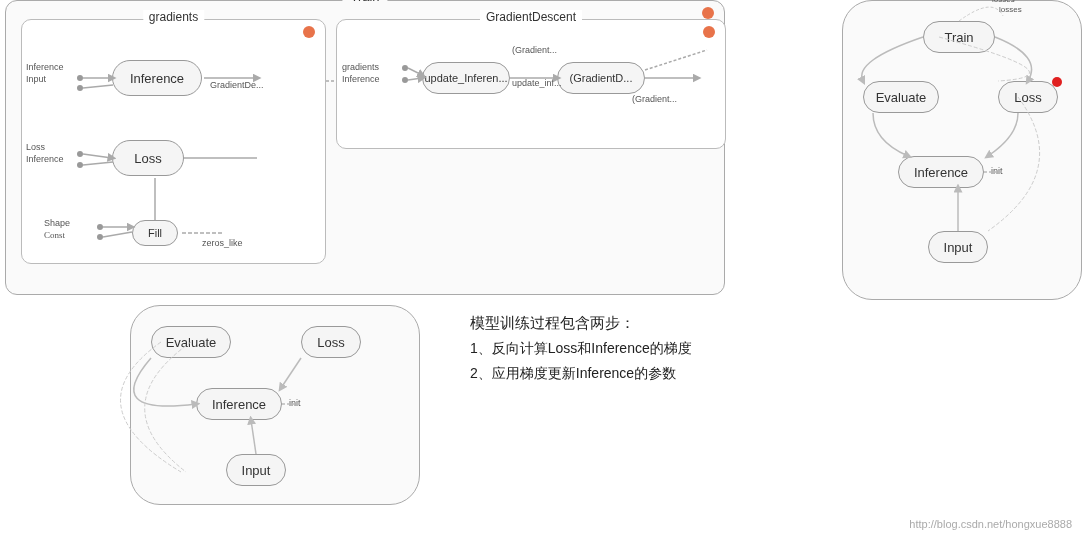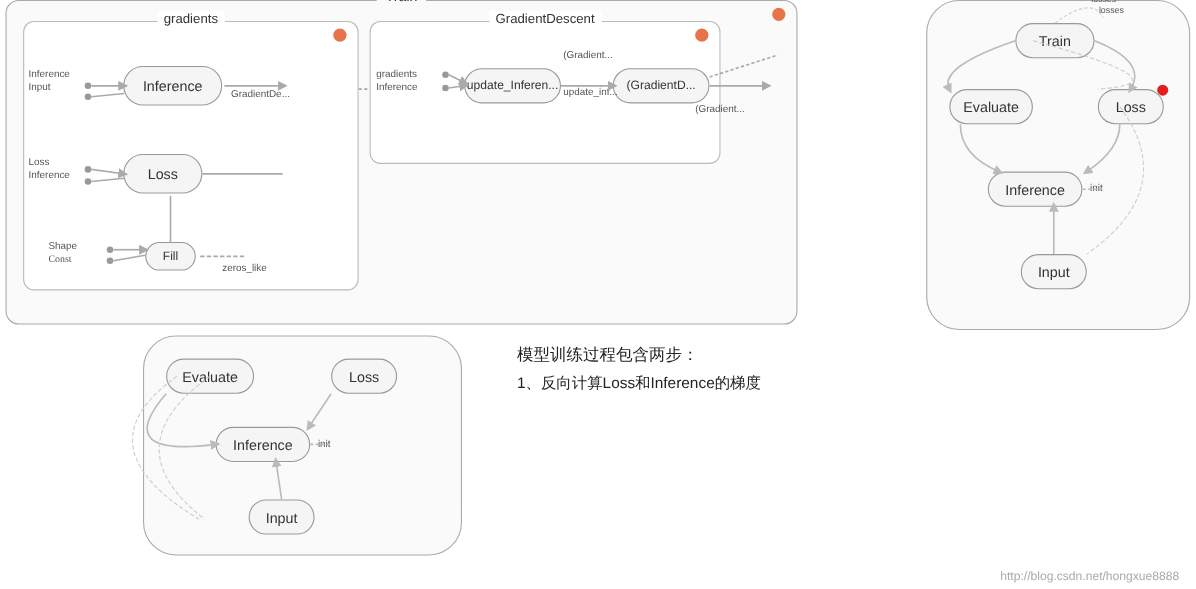--- a/index.html
+++ b/index.html
@@ -81,21 +81,21 @@
       padding: 0 6px;
       font-size: 12px;
       color: #333;
     }
 
     
     .graddesc-box {
       position: absolute;
       top: 18px;
       left: 330px;
-      width: 319px;
+      width: 390px;
       height: 130px;
       border: 1.5px solid #bbb;
       border-radius: 10px;
       background: #fff;
     }
 
     .graddesc-label {
       position: absolute;
       top: -10px;
       left: 50%;
@@ -490,15 +490,16 @@
     </svg>
   </div>
 
   <span class="small-label" style="top:-5px;left:150px;font-size:8px;">losses</span>
   <span class="small-label" style="top:5px;left:157px;font-size:8px;">losses</span>
 </div>
 
 <div class="text-section">
   <p>模型训练过程包含两步：</p>
   <p class="step">1、反向计算Loss和Inference的梯度</p>
+  <p class="step">2、应用梯度更新Inference的参数</p>
 </div>
 
 <div class="watermark">http://blog.csdn.net/hongxue8888</div>
 
 </body></html>

